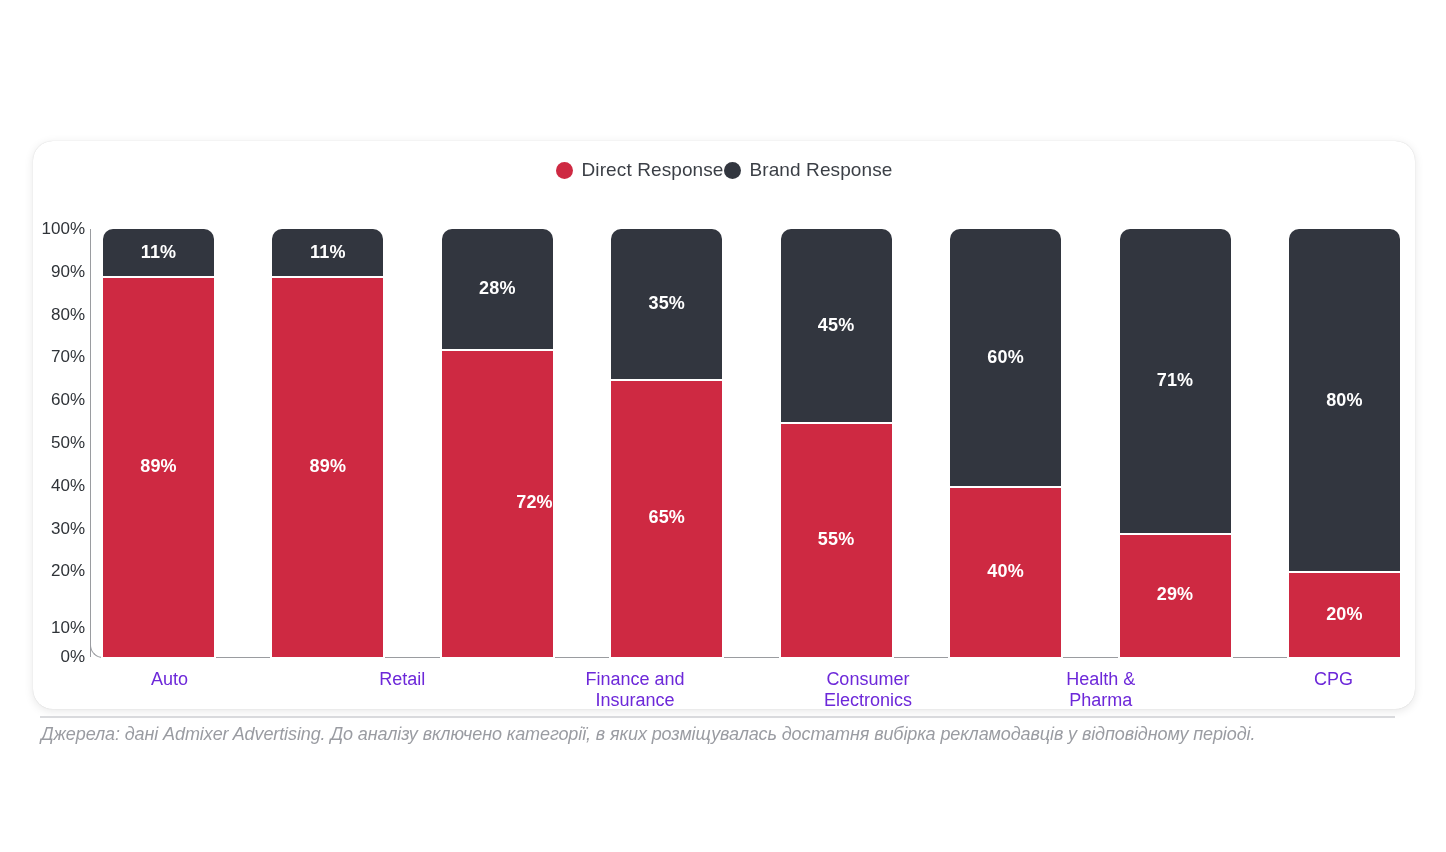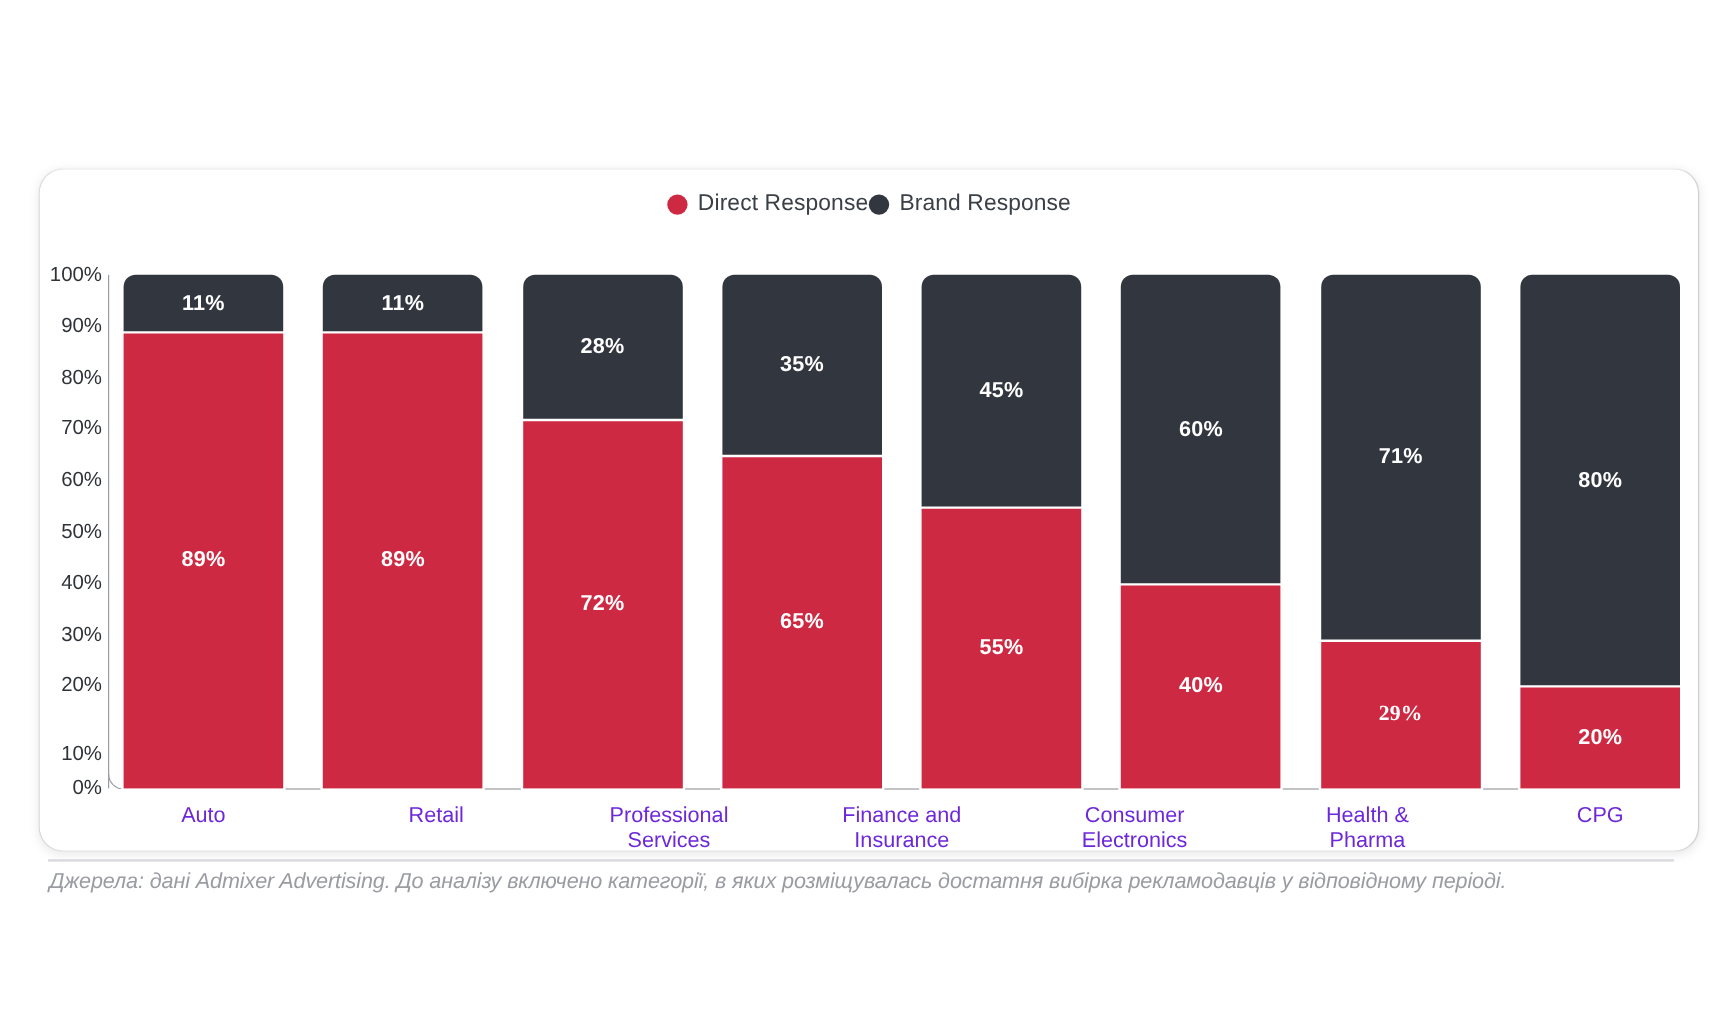--- a/index.html
+++ b/index.html
@@ -119,21 +119,21 @@
     top: 16px;
     width: 1297px;
     height: 428px;
     display: flex;
     align-items: flex-end;
     justify-content: space-between;
   }
   .bar-col {
     position: relative;
     height: 100%;
-    width: 133px;
+    width: 111px;
     display: flex;
     flex-direction: column;
     justify-content: flex-end;
   }
   .bar-stack {
     position: relative;
     width: 100%;
     height: 100%;
     display: flex;
     flex-direction: column;
@@ -260,21 +260,21 @@
             <div class="seg seg-direct" style="height: 89%;">
               <span class="seg-label">89%</span>
             </div>
           </div>
         </div>
         <div class="bar-col">
           <div class="bar-stack">
             <div class="seg seg-brand" style="height: 28%;">
               <span class="seg-label">28%</span>
             </div>
-            <div class="seg seg-direct" style="height: 72%;">
+            <div class="seg seg-direct" style="height: 72%; justify-content: flex-end;">
               <span class="seg-label">72%</span>
             </div>
           </div>
         </div>
         <div class="bar-col">
           <div class="bar-stack">
             <div class="seg seg-brand" style="height: 35%;">
               <span class="seg-label">35%</span>
             </div>
             <div class="seg seg-direct" style="height: 65%;">
@@ -300,40 +300,39 @@
             <div class="seg seg-direct" style="height: 40%;">
               <span class="seg-label">40%</span>
             </div>
           </div>
         </div>
         <div class="bar-col">
           <div class="bar-stack">
             <div class="seg seg-brand" style="height: 71%;">
               <span class="seg-label">71%</span>
             </div>
-            <div class="seg seg-direct" style="height: 29%; font-family: Liberation Serif, serif;">
+            <div class="seg seg-direct" style="height: 29%;">
               <span class="seg-label">29%</span>
             </div>
           </div>
         </div>
         <div class="bar-col">
           <div class="bar-stack">
             <div class="seg seg-brand" style="height: 80%;">
               <span class="seg-label">80%</span>
             </div>
             <div class="seg seg-direct" style="height: 20%;">
               <span class="seg-label">20%</span>
             </div>
           </div>
         </div>
       </div>
     <div id="x-axis">
         <div class="x-label">Auto</div>
         <div class="x-label">Retail</div>
-        <div class="x-label">Professional Services</div>
         <div class="x-label">Finance and Insurance</div>
         <div class="x-label">Consumer Electronics</div>
         <div class="x-label">Health &amp; Pharma</div>
         <div class="x-label">CPG</div>
       </div>
   </div>
 
 </div>
 
 <div id="source-divider"></div>

